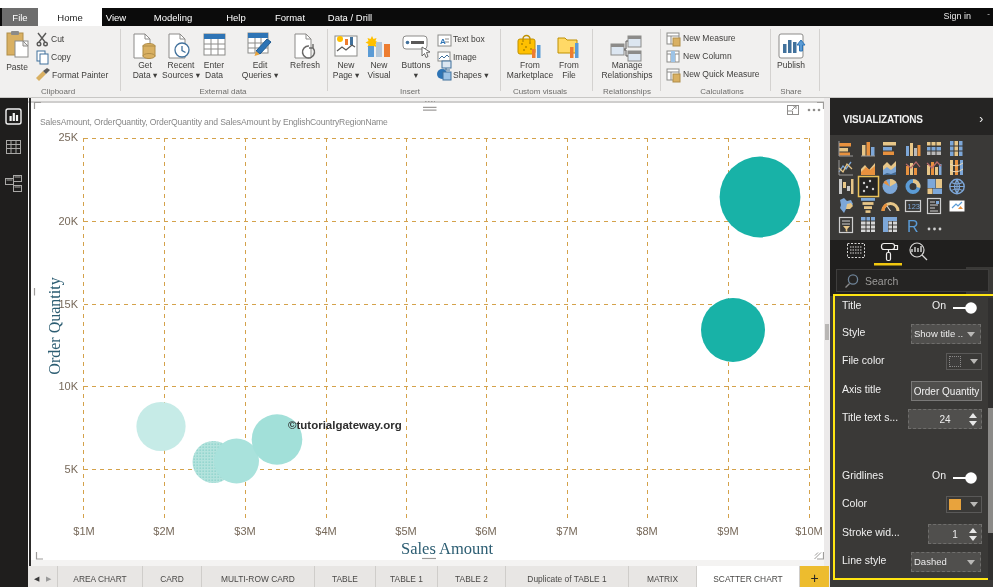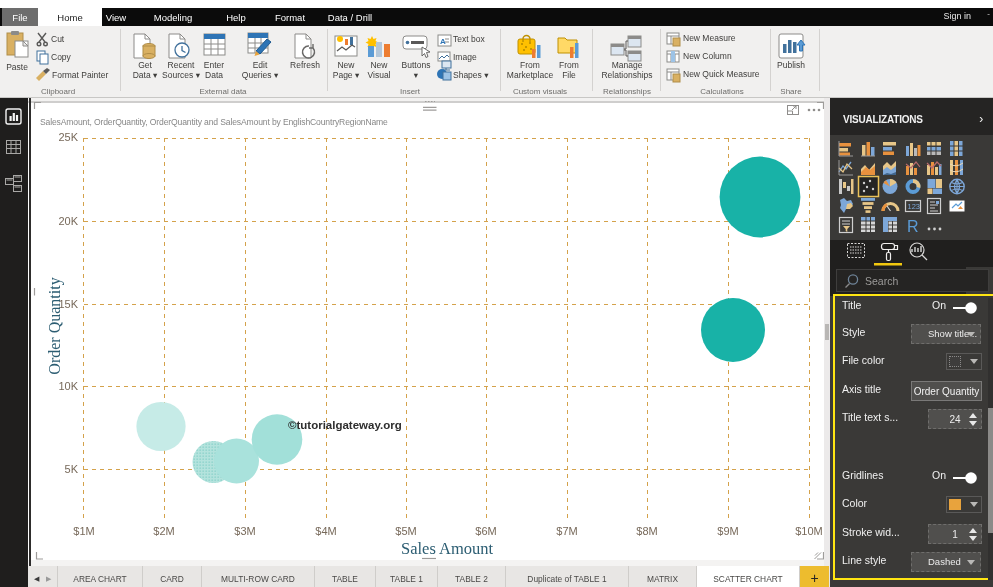--- a/index.html
+++ b/index.html
@@ -41,21 +41,21 @@
   font-size:10px; font-weight:bold; letter-spacing:-0.2px; line-height:43px; padding-left:13px; }
 #ptabs { position:absolute; top:142px; left:0; width:163px; height:27px; background:#201f1e; }
 #psearchwrap { position:absolute; top:169px; left:0; width:136px; height:29px; background:#201f1e; }
 #psearch { position:absolute; top:2px; left:6px; width:153px; height:23px; background:#252423; border:1px solid #3f3e3d; color:#9c9b9a; font-size:10.5px; line-height:22px; }
 #fmtbox { position:absolute; top:196px; left:3px; width:160px; height:286px; background:#3a3937;
   border-top:2.5px solid #ffe512; border-bottom:2.5px solid #ffe512; border-left:2px solid #ffe512; }
 .frow { position:absolute; left:0; width:158px; height:20px; }
 .flabel { position:absolute; left:7px; top:3px; font-size:10.5px; color:#f0f0f0; }
 .fon { position:absolute; right:47px; top:3px; font-size:10.5px; color:#f0f0f0; }
 .toggle { position:absolute; right:13px; top:5.5px; width:28px; height:13px; }
-.dd { position:absolute; right:12px; top:0.5px; width:70px; height:20px; background:#504f4d; border:1px dashed #6f6e6c; color:#ececec; font-size:9.5px; line-height:18px; padding-left:16px; }
+.dd { position:absolute; right:12px; top:0.5px; width:70px; height:20px; background:#504f4d; border:1px dashed #6f6e6c; color:#ececec; font-size:9.5px; line-height:18px; padding-left:2px; }
 .dd .arr { position:absolute; right:5px; top:7px; width:0; height:0; border-left:4px solid transparent; border-right:4px solid transparent; border-top:5px solid #b9b8b6; }
 .spin { position:absolute; right:11px; top:0.5px; width:52px; height:20px; background:#504f4d; border:1px dashed #6f6e6c; color:#ececec; font-size:10px; line-height:19px; text-align:center; }
 #pscroll { position:absolute; top:200px; right:0px; width:5px; height:282px; background:#31302f; }
 #pscrollthumb { position:absolute; top:110px; left:0; width:5px; height:125px; background:#8b8a88; }
 
 
 #btabs { position:absolute; top:558px; left:28px; width:802px; height:25px; background:#e8e6e4; }
 .btab { position:absolute; top:0; height:25px; font-size:8.4px; color:#4a4947; text-align:center; line-height:26px; border-right:1px solid #cfcdca; }
 #btab-plus { background:#edbc2e; color:#252423; font-size:14px; line-height:24px; border-right:none; }
 #bottomstrip { position:absolute; top:583px; left:0; width:830px; height:4px; background:#151414; }
@@ -597,21 +597,21 @@
           <div style="position:absolute;left:2px;top:2px;width:12px;height:11px;background:#3e3d3c;border:1px dotted #8a8988;"></div>
           <div style="position:absolute;right:3px;top:5px;width:0;height:0;border-left:4px solid transparent;border-right:4px solid transparent;border-top:5px solid #b9b8b6;"></div>
         </div>
       </div>
       <div class="frow" style="top:84px;">
         <div class="flabel">Axis title</div>
         <div style="position:absolute;right:11px;top:0.5px;width:71px;height:20px;background:#504f4d;border:1px solid #7a7978;color:#f2f2f2;font-size:10px;line-height:19px;text-align:center;">Order Quantity</div>
       </div>
       <div class="frow" style="top:112px;">
         <div class="flabel">Title text s...</div>
-        <div class="spin" style="width:54px;">24
+        <div class="spin" style="width:74px;">24
           <svg style="position:absolute;right:3px;top:2px;" width="10" height="15">
               <path d="M1 6 L5 1 L9 6 Z" fill="#e8e8e8"></path>
               <path d="M1 9 L5 14 L9 9 Z" fill="#e8e8e8"></path>
             </svg>
         </div>
       </div>
       <div class="frow" style="top:170px;">
         <div class="flabel">Gridlines</div>
           <div class="fon">On</div>
         <svg class="toggle">

